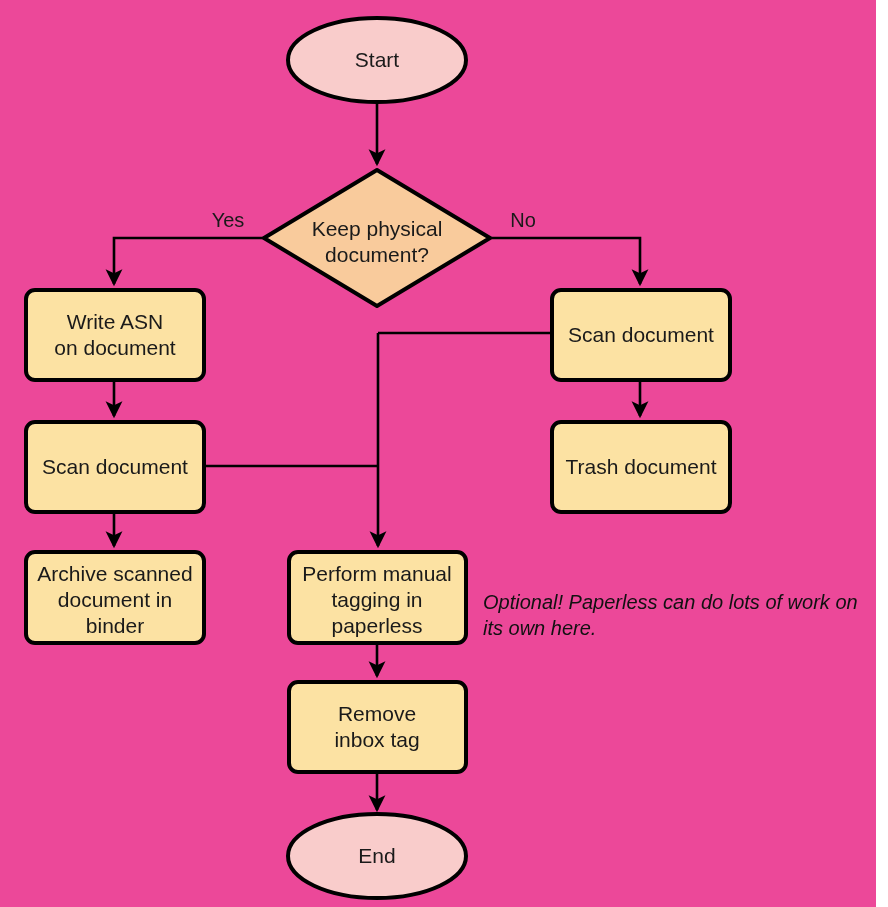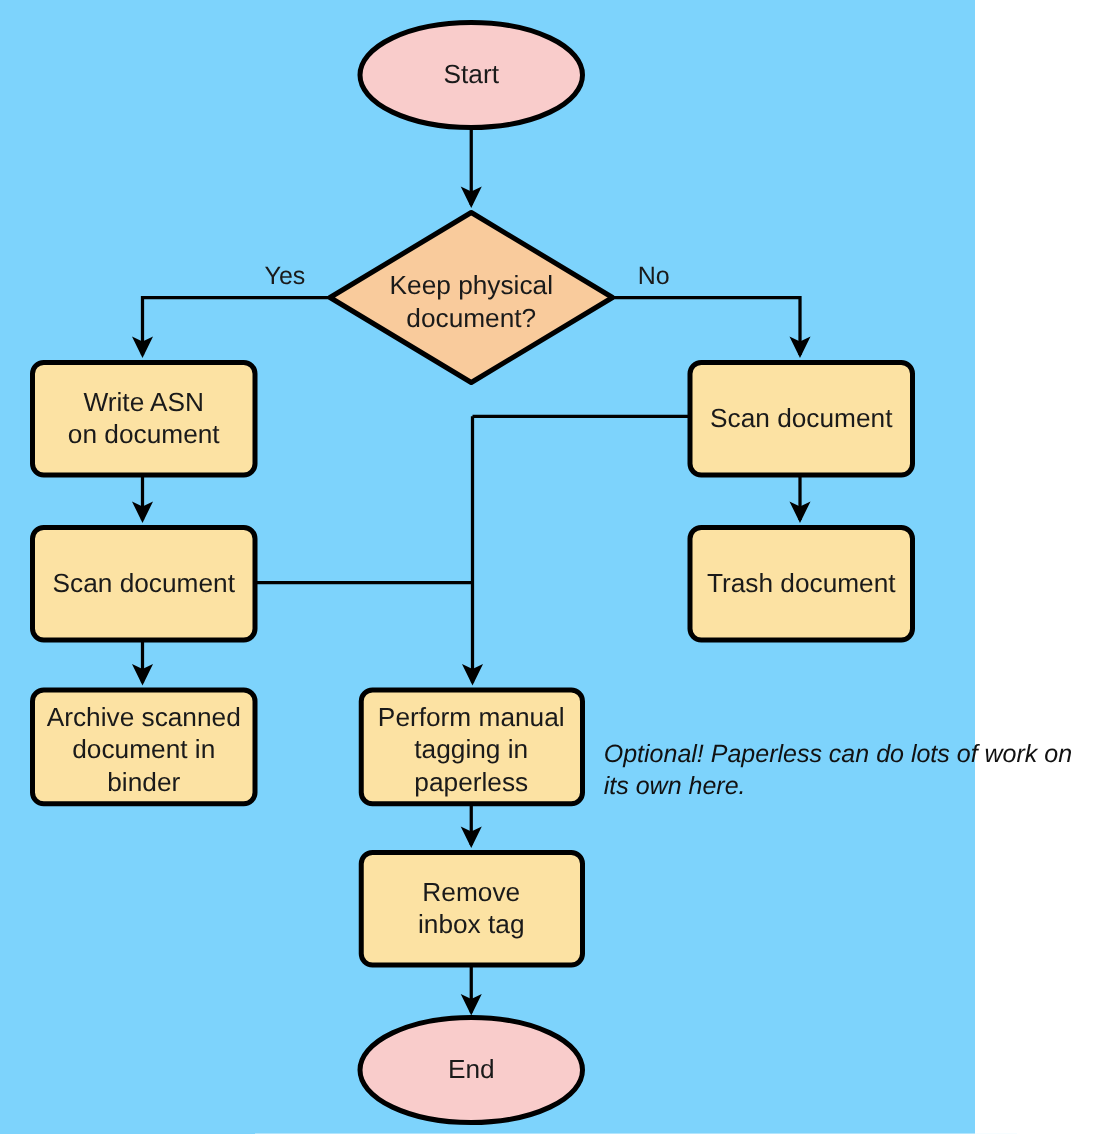--- a/index.html
+++ b/index.html
@@ -8,23 +8,23 @@
     background: #ffffff;
   }
   body {
     width: 888px;
     height: 907px;
     font-family: "Liberation Sans", sans-serif;
     overflow: hidden;
   }
   #flow-root {
     position: relative;
-    width: 780px;
+    width: 876px;
     height: 907px;
-    background: #7dd3fc;
+    background: #ec4899;
   }
   svg#flow-svg {
     display: block;
     width: 888px;
     height: 907px;
   }
   .node-shape {
     stroke: #000000;
     stroke-width: 4;
     stroke-linejoin: round;

